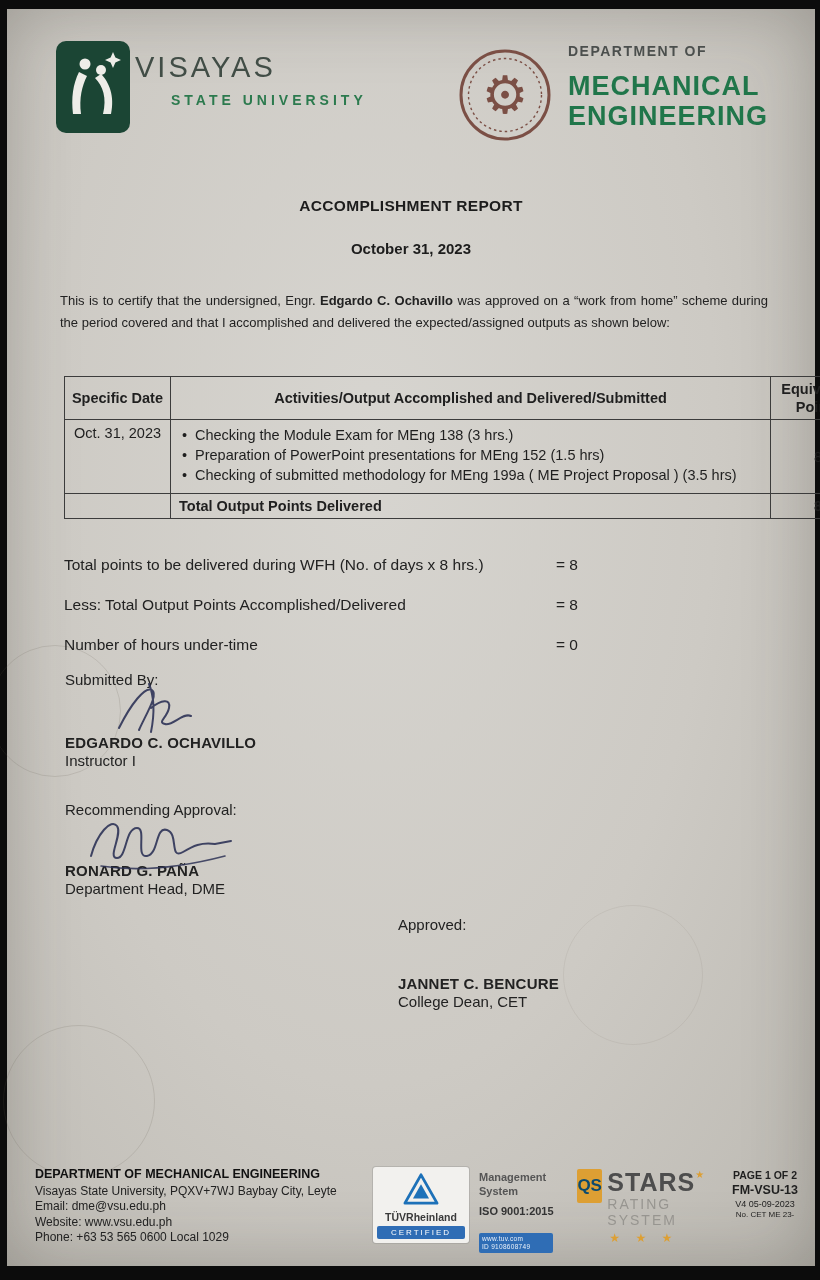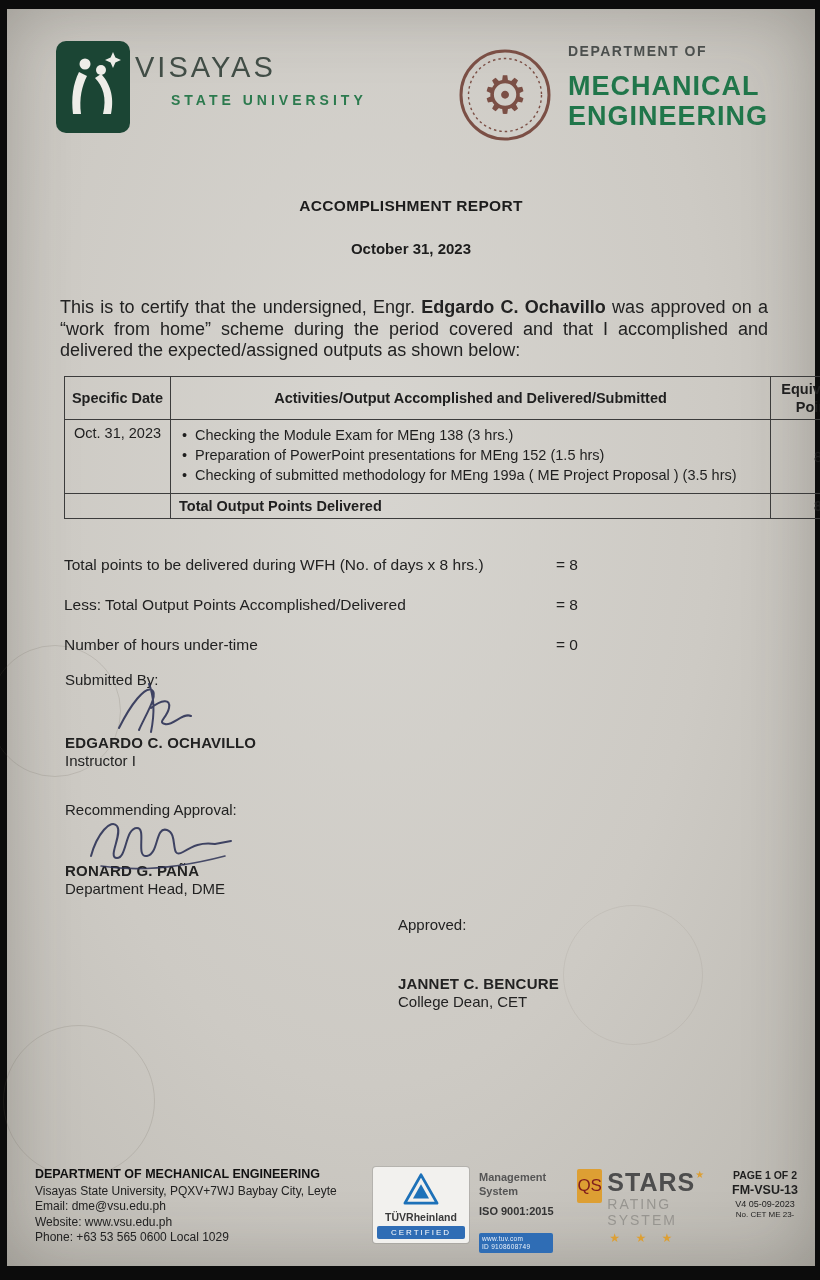--- a/index.html
+++ b/index.html
@@ -22,21 +22,21 @@
   .me-logo{left:451px;top:39px}
   .me-text{left:561px;top:34px}
   .dept-of{font-size:14px;font-weight:700;letter-spacing:1.5px;color:#4b4f4d;margin-bottom:12px}
   .dept-name{font-size:27px;font-weight:700;letter-spacing:1px;color:#20764a;line-height:30px}
 
   
   .title{left:0;right:0;top:188px;text-align:center;font-size:15.5px;font-weight:700;letter-spacing:.3px;color:#1c1c1c}
   .rdate{left:0;right:0;top:231px;text-align:center;font-size:15px;font-weight:700;color:#1c1c1c}
 
   
-  .intro{left:53px;top:288px;width:708px;font-size:18px;line-height:21.5px;text-align:justify;color:#222}
+  .intro{left:53px;top:281px;width:708px;font-size:13px;line-height:21.5px;text-align:justify;color:#222}
   .intro b{font-weight:700}
 
   
   .report-table{left:57px;top:367px;width:802px;border-collapse:collapse;table-layout:fixed;font-size:14.5px;color:#1f1f1f}
   .report-table th,.report-table td{border:1.6px solid #3c3c3c;}
   .report-table th{font-weight:700;text-align:center;line-height:18px;padding:3px 2px;vertical-align:middle}
   .cell-date{text-align:center;vertical-align:top;padding-top:5px}
   .cell-activities{vertical-align:top;padding:5px 8px 8px 10px;line-height:20px}
   .bullet{position:relative;padding-left:14px}
   .bullet::before{content:"•";position:absolute;left:1px;top:0}
@@ -72,21 +72,21 @@
     box-shadow:0 0 0 1px rgba(120,120,120,.25)}
   .f-tuv .tuv-name{font-size:10.5px;font-weight:700;color:#3a3a3a;margin-top:1px}
   .tuv-cert{margin-top:3px;background:#2f6db5;color:#fff;font-size:8px;letter-spacing:2px;padding:2px 0;border-radius:2px}
   .f-iso{width:92px;margin-left:10px;padding-top:4px}
   .f-iso .iso-b{font-size:11px;font-weight:700;color:#555;line-height:13.5px}
   .f-iso .iso-n{font-size:11px;color:#333;margin-top:7px;font-weight:700}
   .tuv-idbox{margin-top:16px;background:#2f6db5;color:#eaf1fa;border-radius:2px;padding:2px 3px;width:74px}
   .tuv-idbox div{font-size:6.5px;line-height:8px;letter-spacing:.3px}
   .f-qs{width:148px;margin-left:6px;padding-top:2px}
   .qs-row{display:flex;align-items:flex-start}
-  .qs-box{width:30px;height:34px;background:#dd9f33;border-radius:2px;color:#7f1d1d;font-weight:400;font-size:17px;
+  .qs-box{width:30px;height:34px;background:#dd9f33;border-radius:2px;color:#0c4a6e;font-weight:700;font-size:17px;
     display:flex;align-items:center;justify-content:center}
   .qs-right{margin-left:5px}
   .qs-stars-word{font-size:25px;font-weight:700;color:#4d4d4d;letter-spacing:1px;line-height:26px}
   .qs-star-sup{font-size:10px;color:#dd9f33;vertical-align:top}
   .qs-rating{font-size:14px;color:#979590;letter-spacing:2px;margin-top:1px}
   .qs-stars-row{margin-top:3px;margin-left:2px;color:#dd9f33;font-size:12px;letter-spacing:6px}
   .f-right{flex:1;text-align:center;padding-top:2px;color:#1f1f1f}
   .f-page{font-size:10.5px;font-weight:700}
   .f-form{font-size:12.5px;font-weight:700;margin-top:2px}
   .f-ver{font-size:9px;margin-top:2px}

